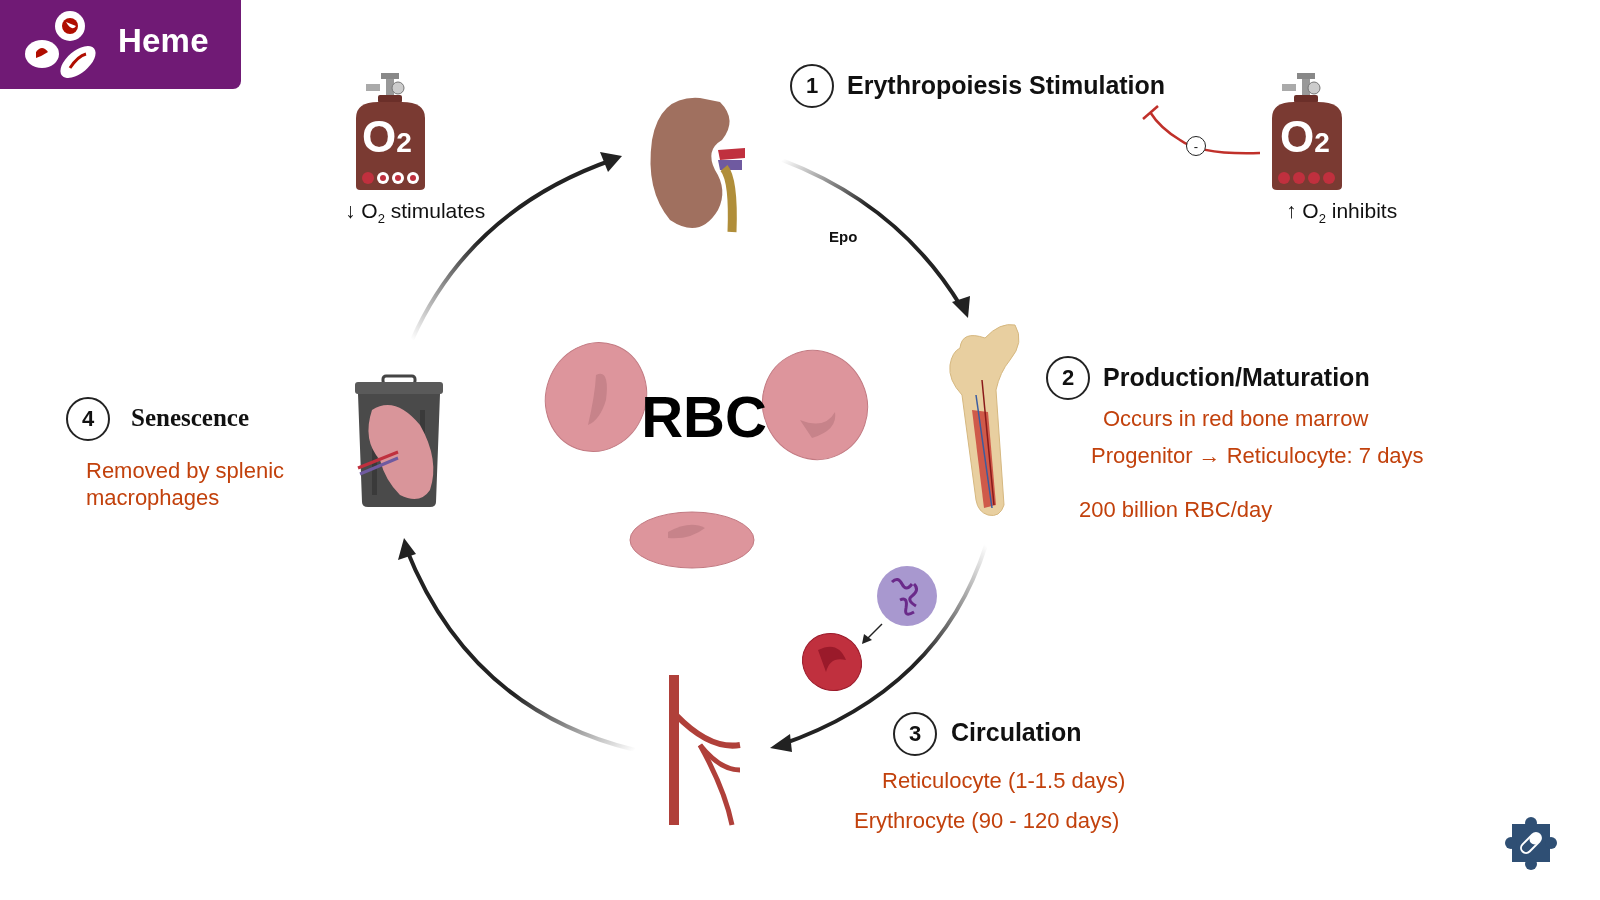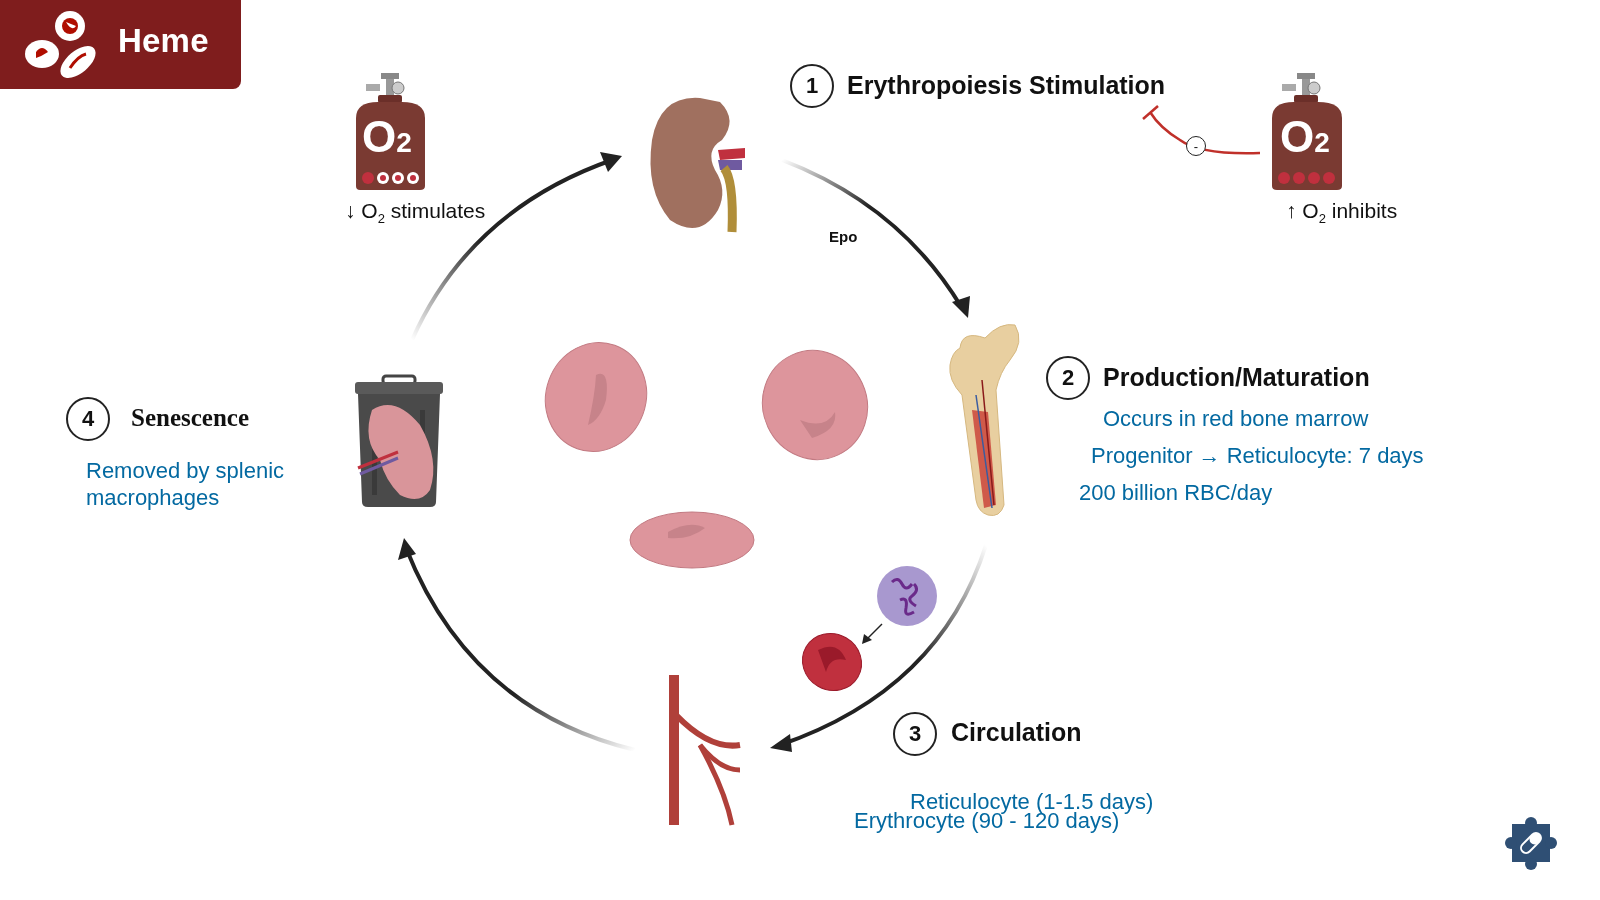--- a/index.html
+++ b/index.html
@@ -1,23 +1,23 @@
 <!DOCTYPE html>
 <html><head>
 <meta charset="utf-8">
 <style>
   html,body{margin:0;padding:0;background:#ffffff;}
   body{width:1600px;height:900px;position:relative;overflow:hidden;font-family:"Liberation Sans",sans-serif;color:#111;}
   .abs{position:absolute;}
-  #header-badge{left:0;top:0;width:241px;height:89px;background:#7f1d1d;border-bottom-right-radius:8px;}
+  #header-badge{left:0;top:0;width:241px;height:89px;background:#701a75;border-bottom-right-radius:8px;}
   #header-title{left:118px;top:22px;font-size:33px;font-weight:bold;color:#fff;letter-spacing:0.2px;}
   svg.full{position:absolute;left:0;top:0;}
   .step-title{font-weight:bold;font-size:25px;color:#111;white-space:nowrap;}
   .step-num{width:44px;height:44px;border:2px solid #222;border-radius:50%;display:flex;align-items:center;justify-content:center;font-weight:bold;font-size:22px;box-sizing:border-box;background:#fff;}
-  .body-text{font-size:22px;color:#0369a1;white-space:nowrap;}
+  .body-text{font-size:22px;color:#c2410c;white-space:nowrap;}
   .center-title{font-weight:bold;font-size:58px;color:#000;text-align:center;line-height:62px;}
   .o2lbl{font-size:21px;white-space:nowrap;margin-left:41px;}
   .o2lbl sub{font-size:13px;}
   .epo{font-weight:bold;font-size:15px;}
 </style>
 </head>
 <body>
 
 <div id="header-badge" class="abs">
   <svg class="abs" style="left:22px;top:8px" width="80" height="74" viewBox="0 0 80 74">
@@ -163,33 +163,34 @@
 
 <div class="abs epo" style="left:829px;top:228px;">Epo</div>
 
 <div class="abs step-num" style="left:790px;top:64px;">1</div>
 <div class="abs step-title" style="left:847px;top:71px;">Erythropoiesis Stimulation</div>
 
 <div class="abs step-num" style="left:1046px;top:356px;">2</div>
 <div class="abs step-title" style="left:1103px;top:363px;">Production/Maturation</div>
 <div class="abs body-text" style="left:1103px;top:406px;">Occurs in red bone marrow</div>
 <div class="abs body-text" style="left:1091px;top:443px;text-align:right;">Progenitor → Reticulocyte: 7 days</div>
-<div class="abs body-text" style="left:1079px;top:480px;">200 billion RBC/day</div>
+<div class="abs body-text" style="left:1079px;top:497px;">200 billion RBC/day</div>
 
 <div class="abs step-num" style="left:893px;top:712px;">3</div>
 <div class="abs step-title" style="left:951px;top:718px;">Circulation</div>
-<div class="abs body-text" style="left:882px;top:789px;margin-left:28px;">Reticulocyte (1-1.5 days)</div>
+<div class="abs body-text" style="left:882px;top:768px;">Reticulocyte (1-1.5 days)</div>
 <div class="abs body-text" style="left:854px;top:808px;">Erythrocyte (90 - 120 days)</div>
 
 <div class="abs step-num" style="left:66px;top:397px;">4</div>
 <div class="abs step-title" style="left:131px;top:404px;font-family:Liberation Serif, serif;">Senescence</div>
 <div class="abs body-text" style="left:86px;top:458px;">Removed by splenic</div>
 <div class="abs body-text" style="left:86px;top:485px;">macrophages</div>
 
 <div class="abs center-title" style="left:580px;top:386px;width:248px;">
+  <div>RBC</div>
 </div>
 
 <svg class="abs" style="left:1502px;top:814px" width="58" height="60" viewBox="0 0 58 60">
   <rect x="10" y="10" width="38" height="38" fill="#2f4f74"></rect>
   <circle cx="29" cy="9" r="6" fill="#2f4f74"></circle>
   <circle cx="29" cy="50" r="6" fill="#2f4f74"></circle>
   <circle cx="9" cy="29" r="6" fill="#2f4f74"></circle>
   <circle cx="49" cy="29" r="6" fill="#2f4f74"></circle>
   <g transform="rotate(-45 29 29)">
     <rect x="17" y="24" width="24" height="10" rx="5" fill="none" stroke="#fff" stroke-width="2"></rect>

